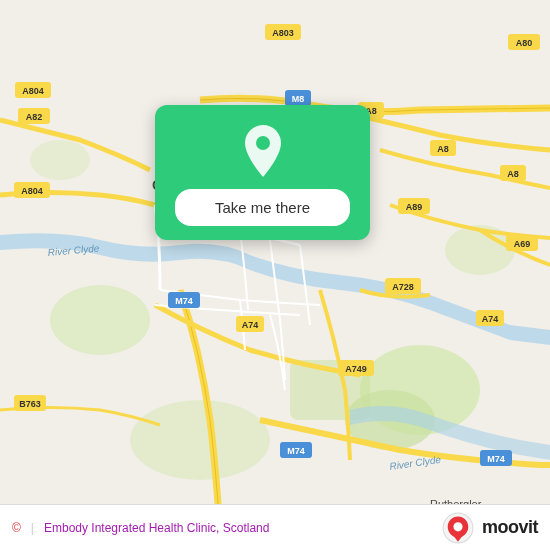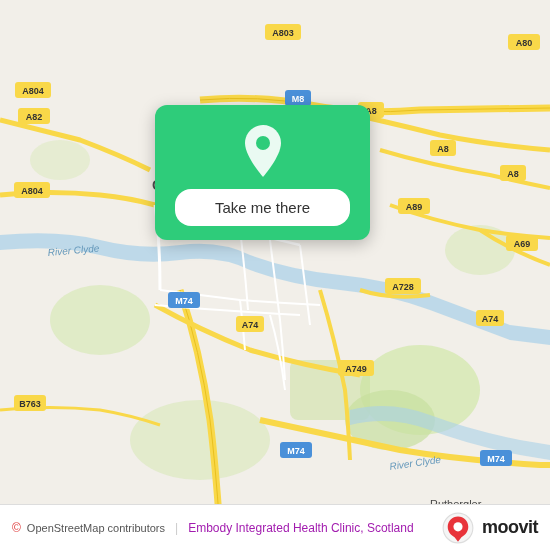--- a/index.html
+++ b/index.html
@@ -238,21 +238,20 @@
       <path d="M23 2C13.06 2 5 10.06 5 20c0 13.5 18 34 18 34s18-20.5 18-34C41 10.06 32.94 2 23 2z" fill="white" opacity="0.9"></path>
       <circle cx="23" cy="20" r="7" fill="#2ecc7a"></circle>
     </svg>
 
     <button id="take-me-there-btn">Take me there</button>
   </div>
 
   <div id="bottom-bar">
     <div id="bottom-left">
       <span id="osm-logo">©</span>
-      <span style="font-size:11px; color:#555;">OpenStreetMap contributors</span>
       <span style="margin: 0 4px; color:#ccc;">|</span>
       <span style="font-size:12px; color:#a21caf; font-weight:500;">Embody Integrated Health Clinic, Scotland</span>
     </div>
 
     <div id="moovit-logo">
       <svg id="moovit-icon" width="28" height="28" viewBox="0 0 28 28" xmlns="http://www.w3.org/2000/svg">
         <circle cx="14" cy="14" r="13" fill="#f5f5f5" stroke="#ddd" stroke-width="1"></circle>
         <path d="M14 4 C9 4 5 8 5 13 C5 17 7.5 20.5 11 22 L14 26 L17 22 C20.5 20.5 23 17 23 13 C23 8 19 4 14 4Z" fill="#e8333a"></path>
         <circle cx="14" cy="13" r="4" fill="white"></circle>
       </svg>

